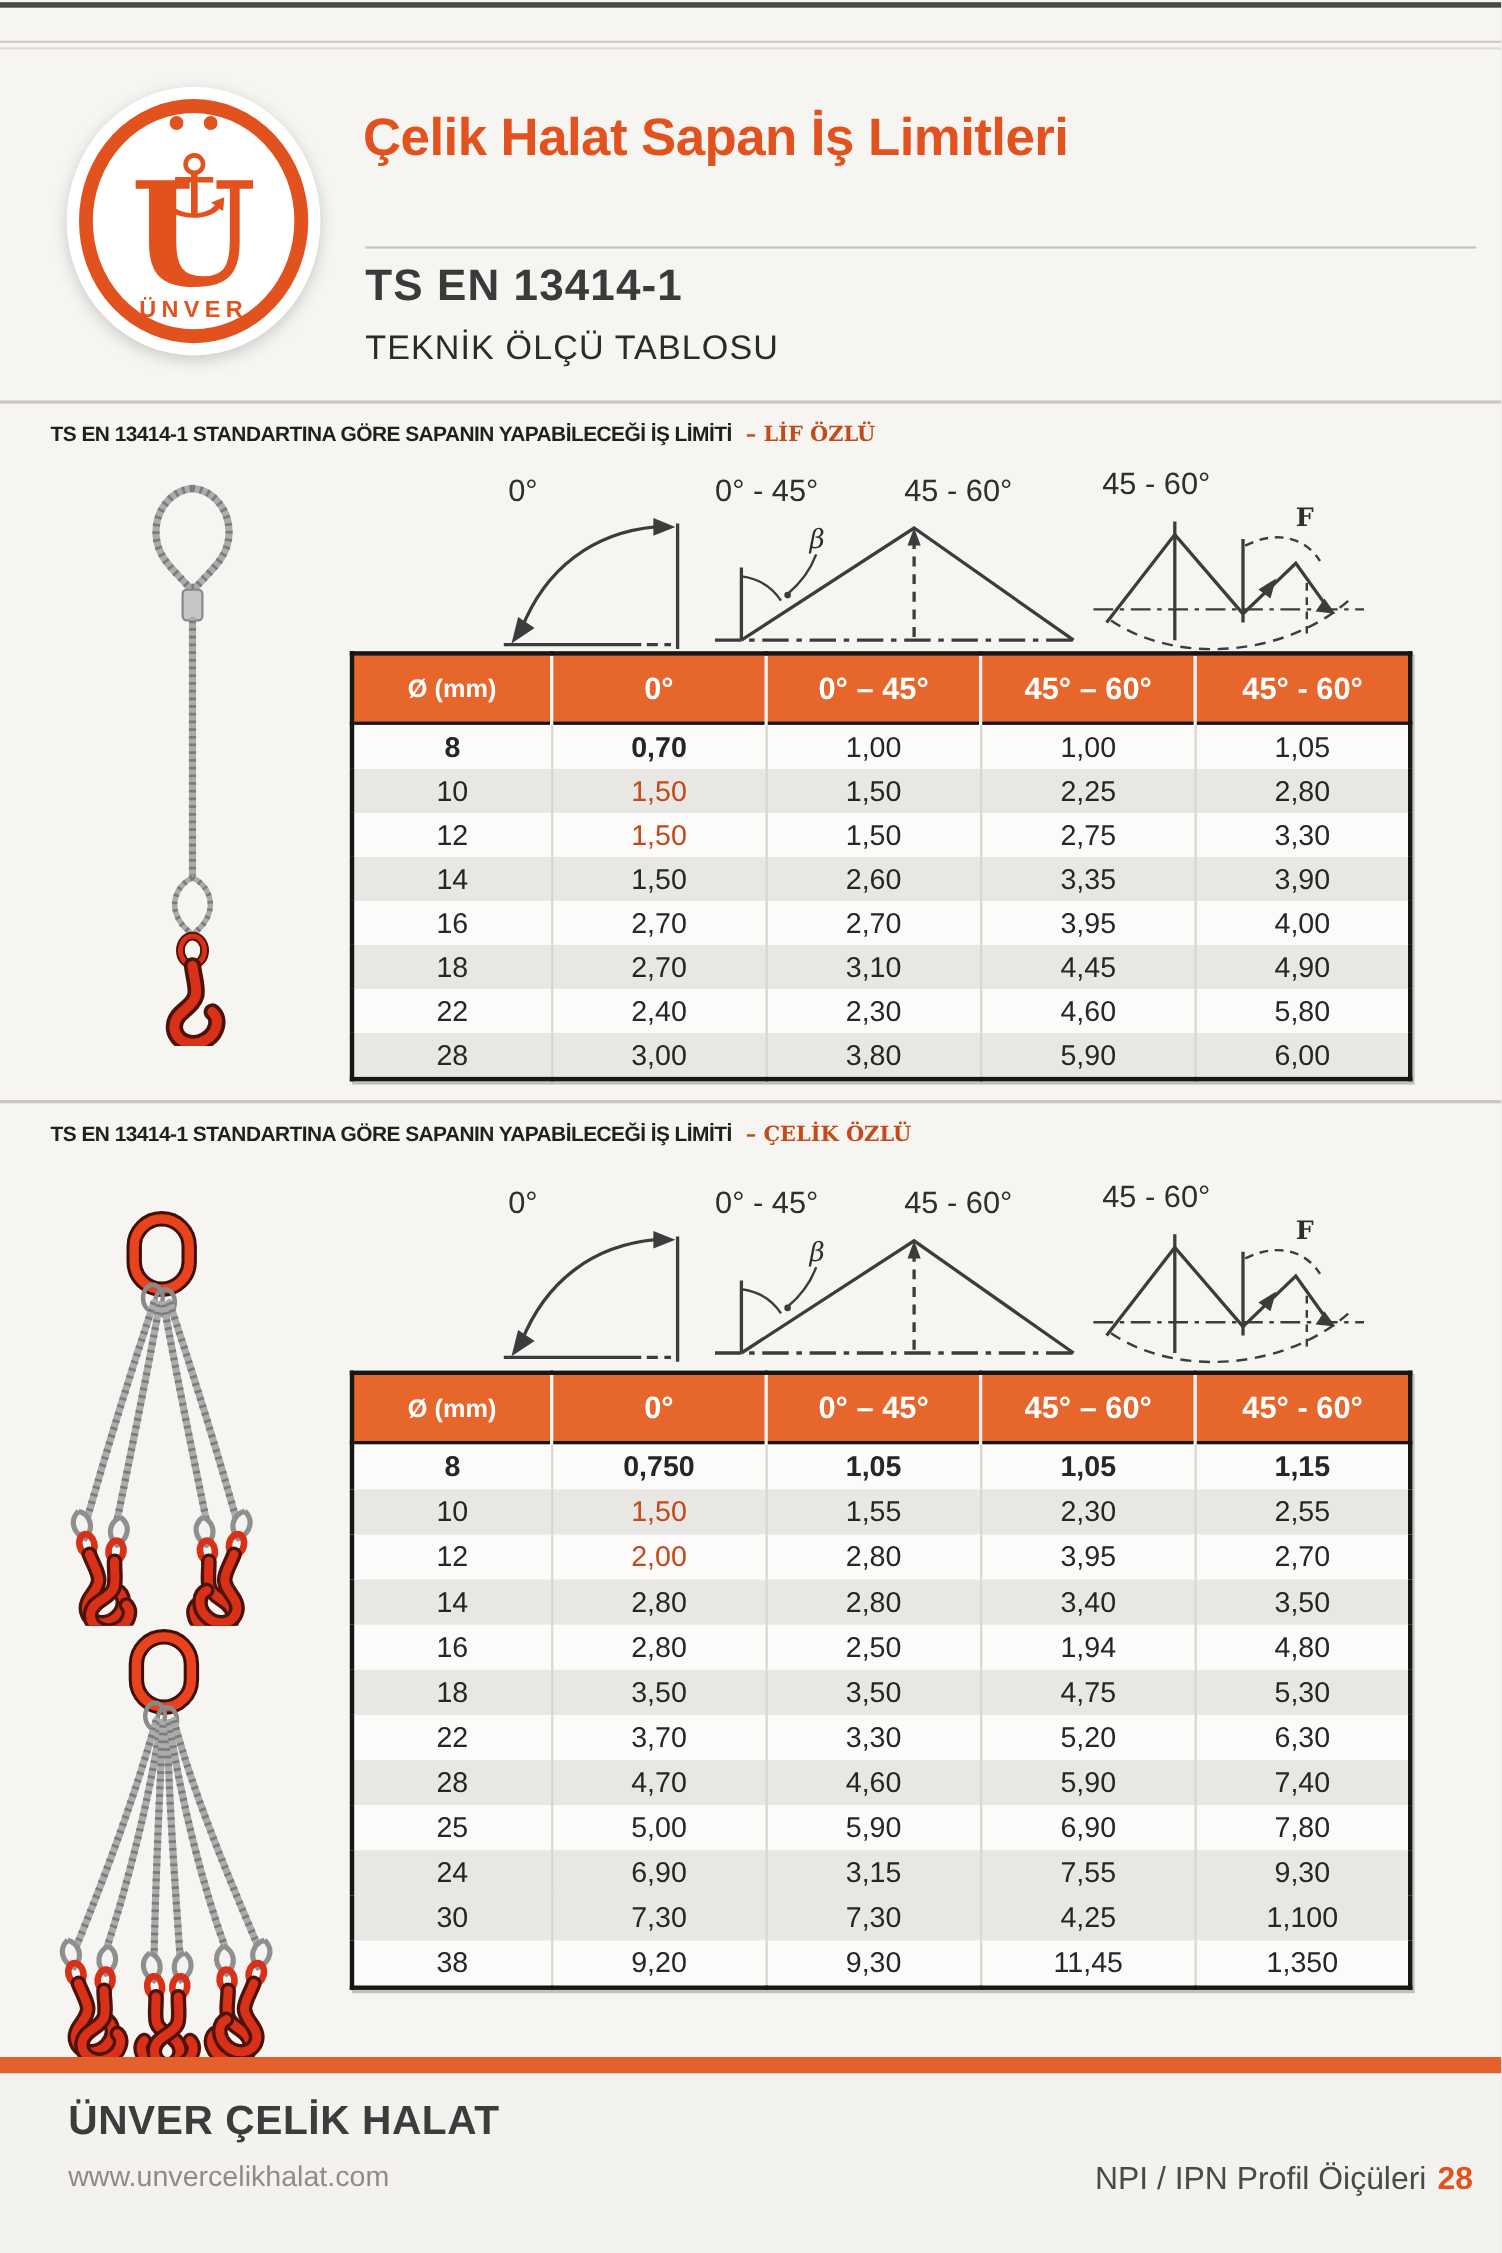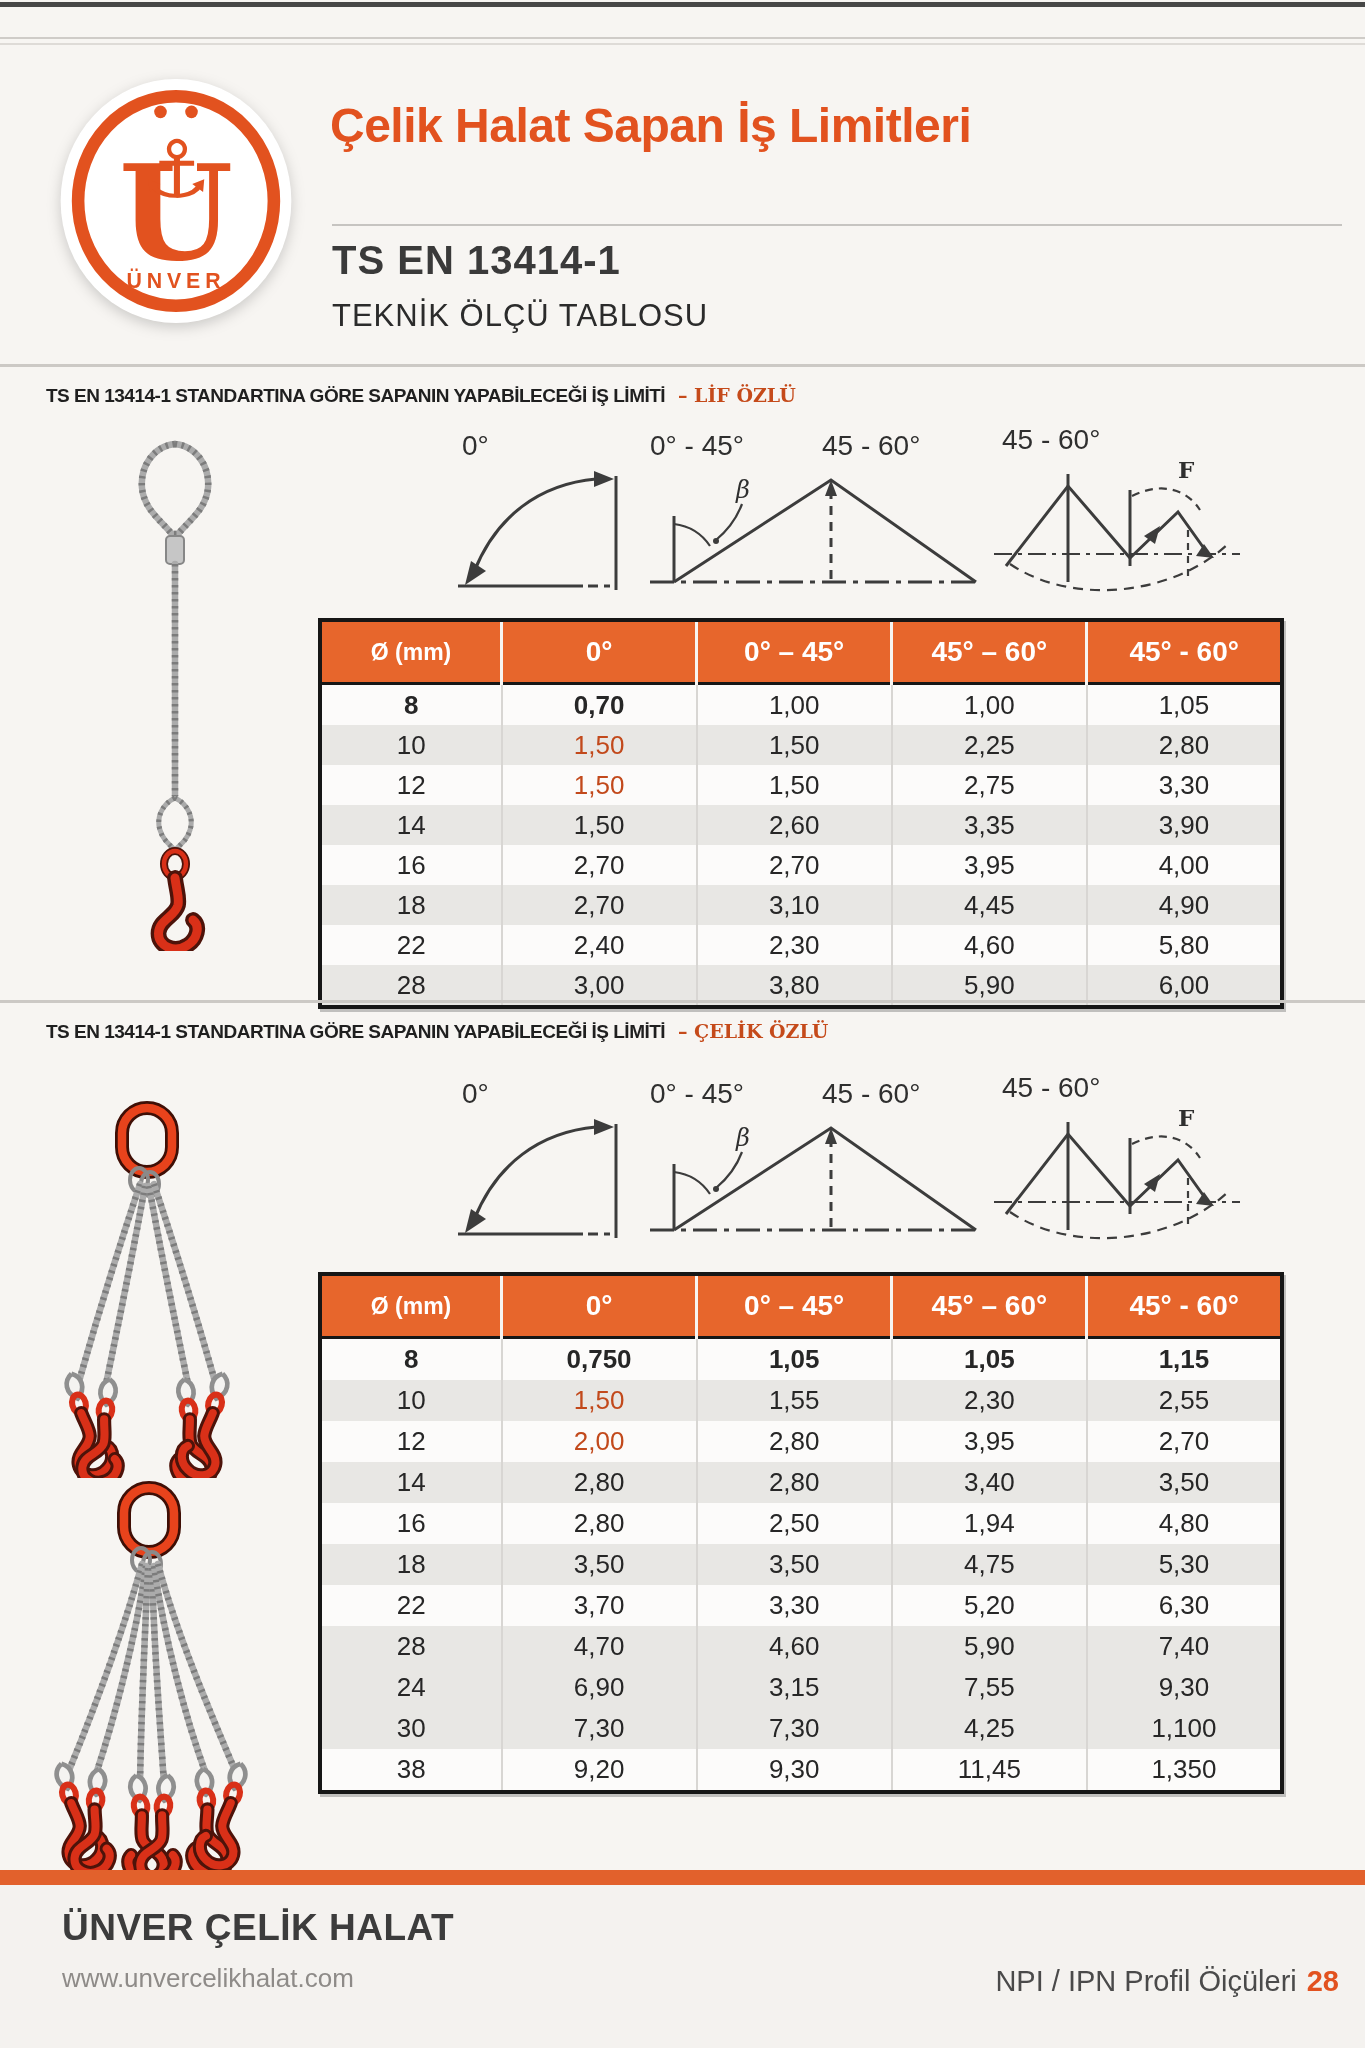--- a/index.html
+++ b/index.html
@@ -46,21 +46,21 @@
   .hook-b{fill:none;stroke:var(--hook-red,#d93018);stroke-width:6;stroke-linecap:round;}
   .thim{fill:#f4f3f1;stroke:#8f8f8f;stroke-width:3.5;}
   .ring-o{fill:none;stroke:#4d130a;stroke-width:8;}
   .ring-b{fill:none;stroke:var(--hook-red,#d93018);stroke-width:4.5;}
   .link-o{fill:none;stroke:#3f0f06;stroke-width:14;}
   .link-b{fill:none;stroke:var(--link-red,#e8431c);stroke-width:8.5;}
   .conn-e{fill:none;stroke:#8a8a8a;stroke-width:4;}
 
   
   table.limits{position:absolute;width:966px;border-collapse:collapse;table-layout:fixed;
-               background:#fcfbfa;border:4px solid #161616;box-shadow:2px 3px 0 rgba(0,0,0,.22);margin-top:26px;}
+               background:#fcfbfa;border:4px solid #161616;box-shadow:2px 3px 0 rgba(0,0,0,.22);}
   table.limits th{background:var(--table-header-orange,#e7662c);color:#ffffff;font-size:28px;
                   font-weight:bold;height:58px;border-left:3px solid #f7f5f2;text-align:center;}
   table.limits th:first-child{border-left:none;font-size:23px;width:176px;}
   table.limits thead tr{border-bottom:3px solid #161616;}
   table.limits td{text-align:center;font-size:26px;color:#262626;height:38px;border-left:2px solid #d8d6d3;}
   table.limits.t2 td{height:39px;}
   table.limits td:first-child{border-left:none;}
   table.limits tr.alt{background:var(--alt-row,#e8e7e4);}
   table.limits td.accent{color:var(--value-accent,#c2491b);}
   table.limits td.b{font-weight:bold;}
@@ -413,20 +413,27 @@
           <td>5,20</td>
           <td>6,30</td>
         </tr>
         <tr class="alt">
           <td>28</td>
           <td>4,70</td>
           <td>4,60</td>
           <td>5,90</td>
           <td>7,40</td>
         </tr>
+        <tr>
+          <td>25</td>
+          <td>5,00</td>
+          <td>5,90</td>
+          <td>6,90</td>
+          <td>7,80</td>
+        </tr>
         <tr class="alt">
           <td>24</td>
           <td>6,90</td>
           <td>3,15</td>
           <td>7,55</td>
           <td>9,30</td>
         </tr>
         <tr class="alt">
           <td>30</td>
           <td>7,30</td>

